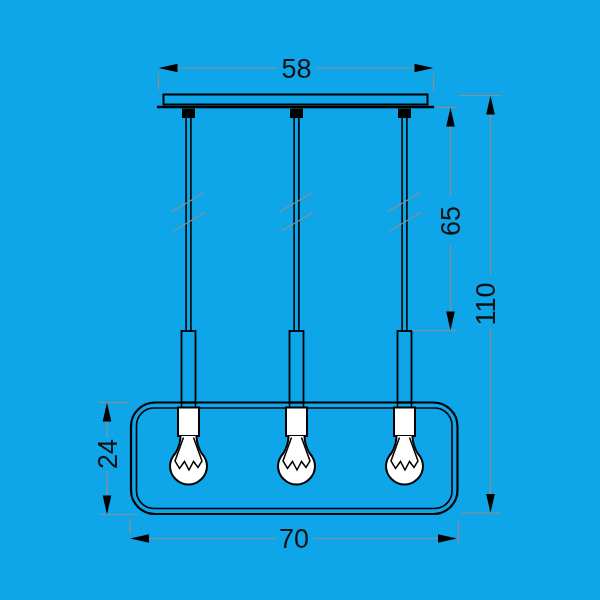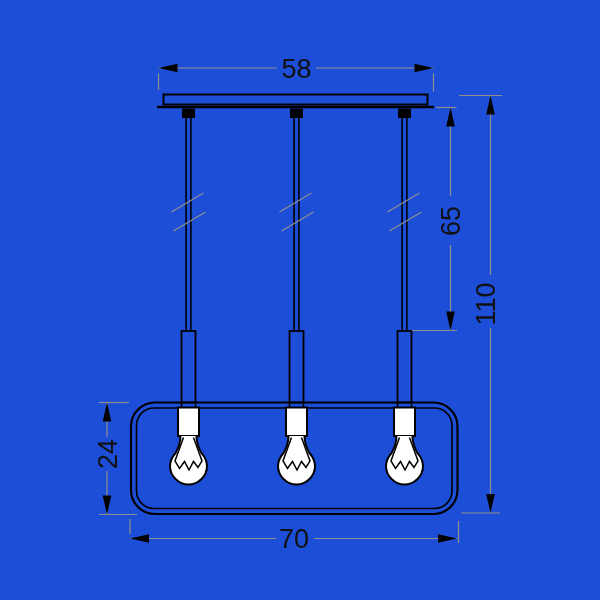--- a/index.html
+++ b/index.html
@@ -7,21 +7,21 @@
     padding: 0;
     width: 600px;
     height: 600px;
     background: #ffffff;
     font-family: "Liberation Sans", sans-serif;
   }
   .stage {
     position: relative;
     width: 600px;
     height: 600px;
-    background: #1d4ed8;
+    background: #0ea5e9;
     overflow: hidden;
   }
   svg { display: block; }
   
   .ln   { stroke: #000000; fill: none; }
   .fillw{ fill: #ffffff; }
   .blk  { fill: #000000; stroke: none; }
   
   .dim  { stroke: #8f8f8f; stroke-width: 1.2; fill: none; }
   .arr  { fill: #000000; stroke: none; }

